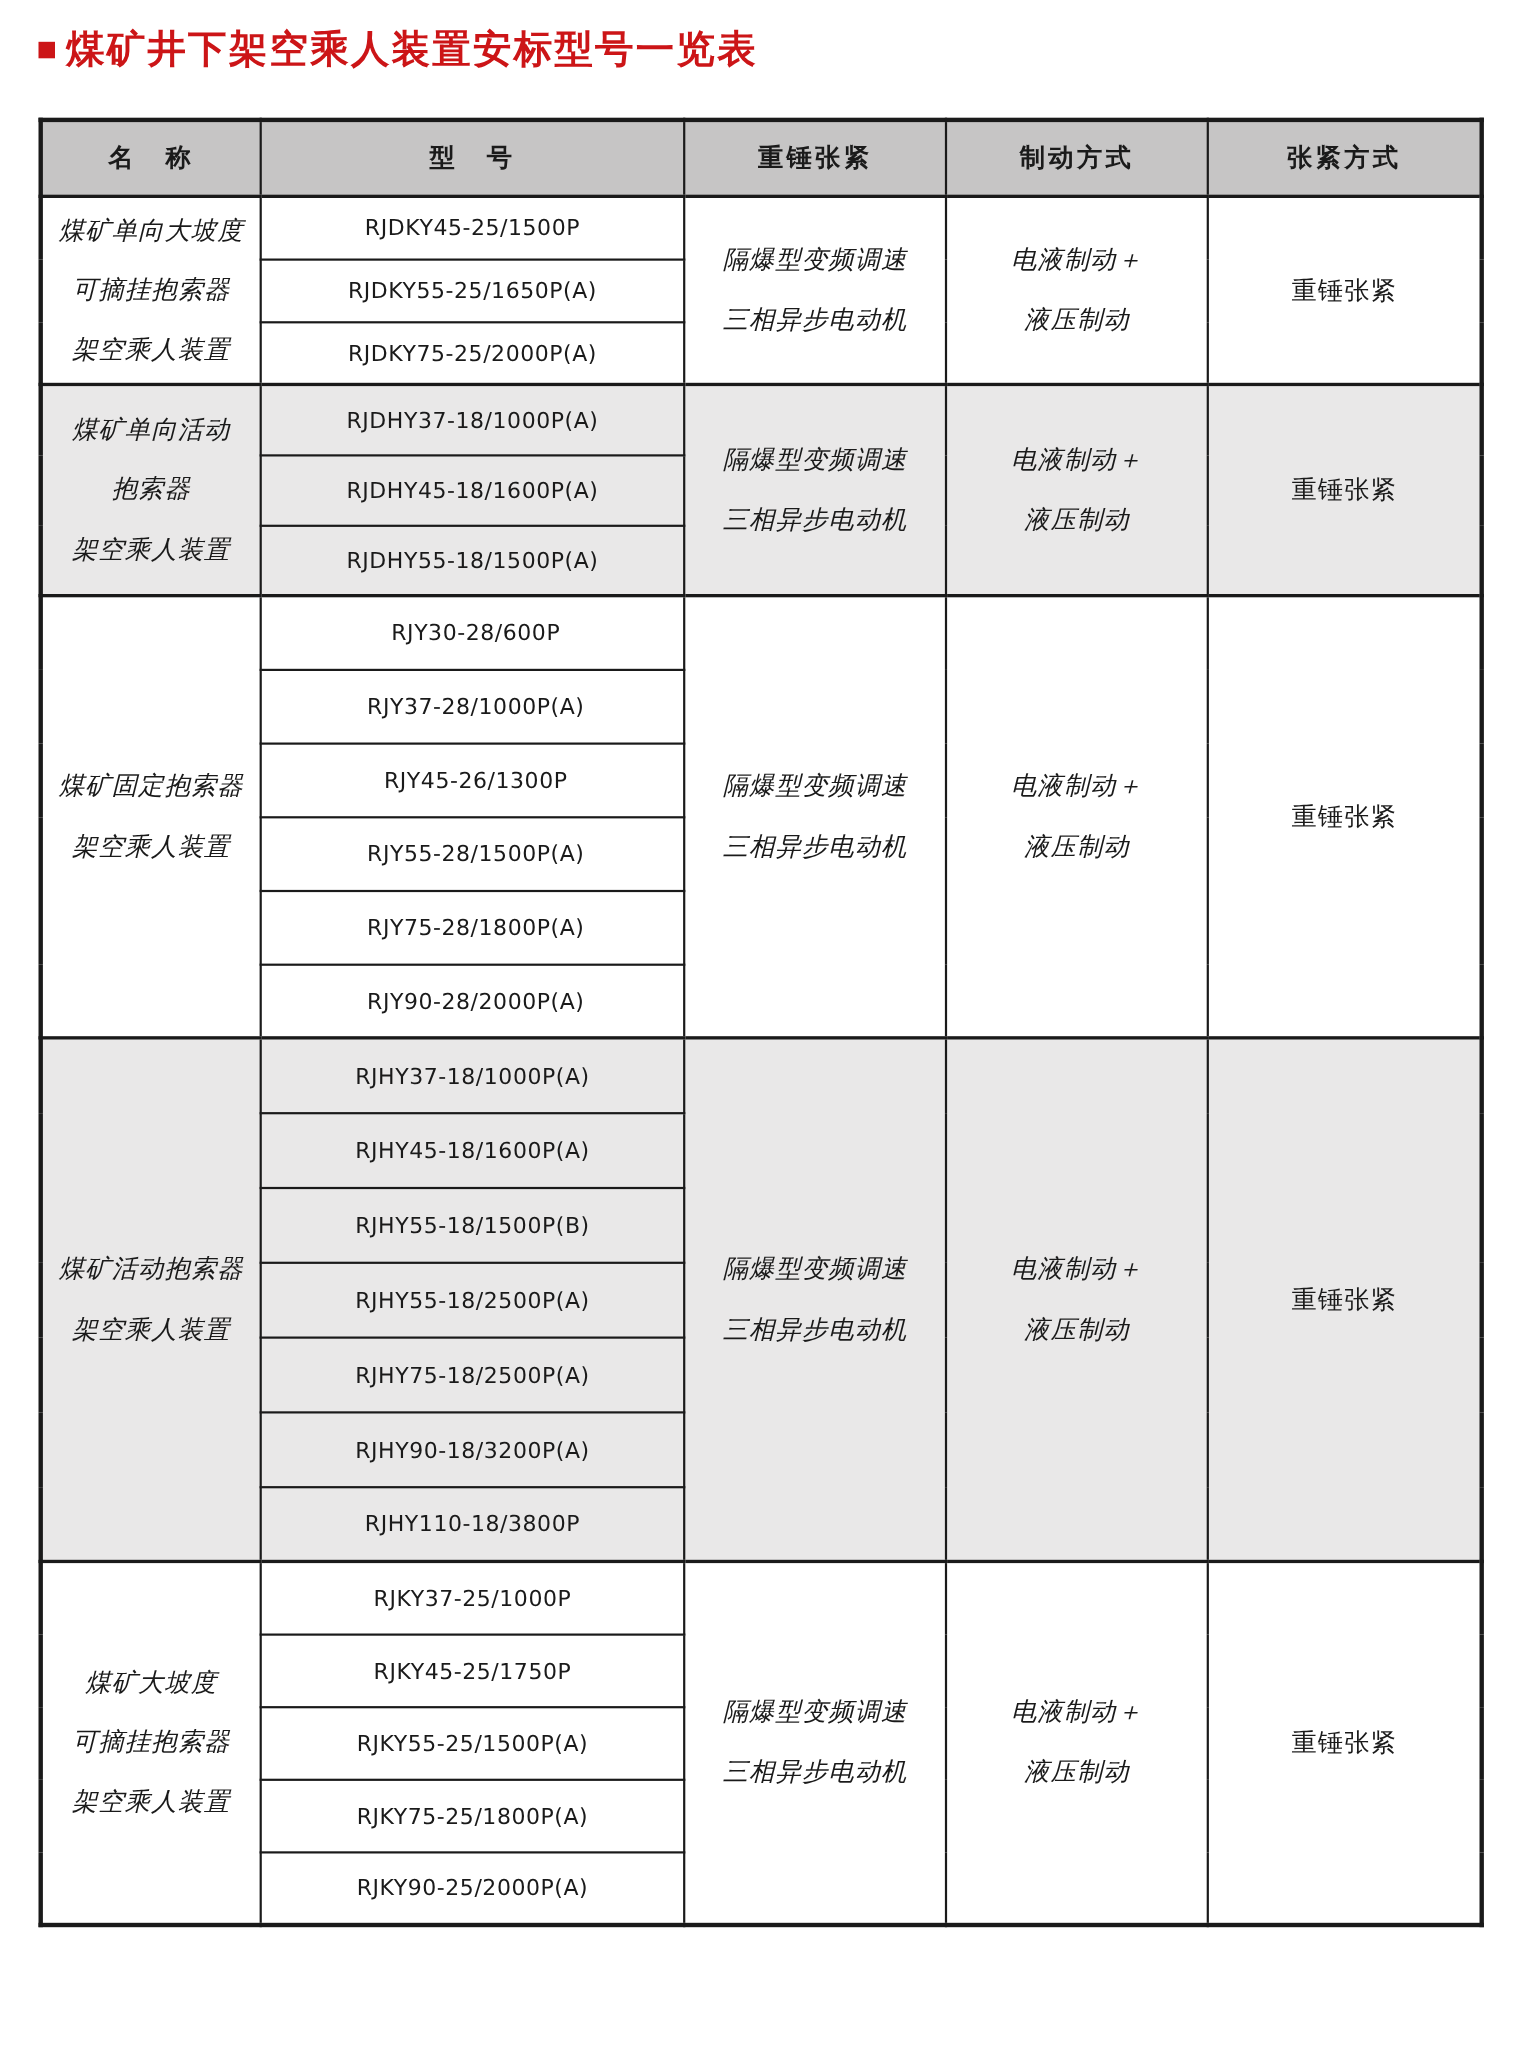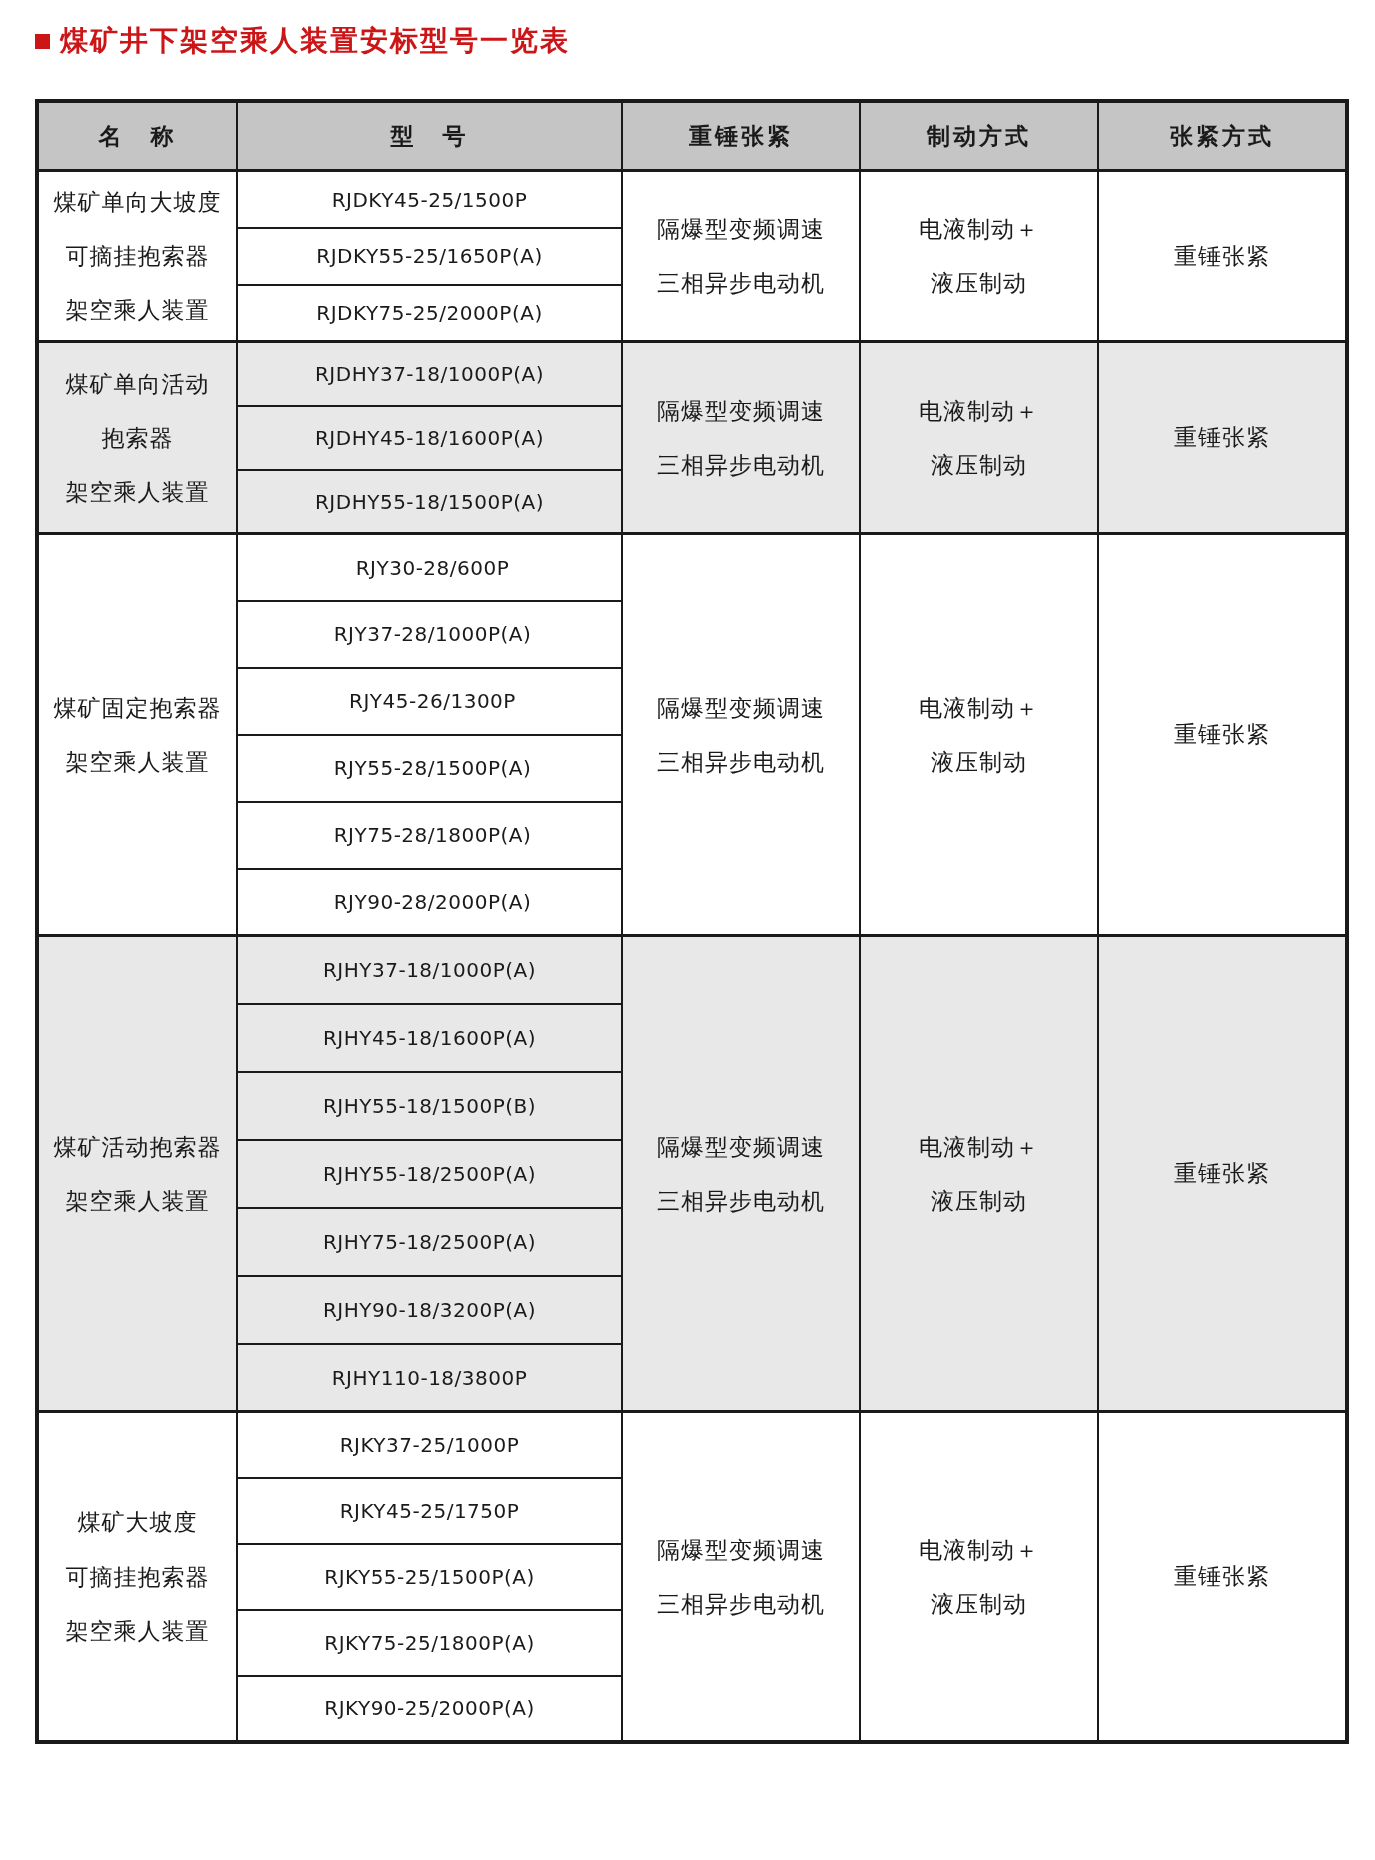--- a/index.html
+++ b/index.html
@@ -26,21 +26,21 @@
     margin:0 0 40px 0;
   }
   .bullet{
     width:15px;height:15px;
     background:var(--title-color);
     display:inline-block;
     flex:0 0 auto;
   }
   .page-title .title-text{
     color:var(--title-color);
-    font-size:28px;
+    font-size:35px;
     font-weight:bold;
     letter-spacing:2px;
     line-height:1.1;
   }
   table.model-table{
     border-collapse:collapse;
     table-layout:fixed;
     width:1310px;
     border:4px solid var(--line);
     margin-top:42px;
@@ -61,20 +61,21 @@
     border-bottom:3px solid var(--line);
   }
   
   tr.sec-first td{border-top:3px solid var(--line);}
   .name-cell,.drive-cell,.brake-cell,.tension-cell{
     font-size:23px;
     letter-spacing:1px;
   }
   .name-cell .line,.drive-cell .line,.brake-cell .line{
     line-height:2.35;
+    font-style:italic;
   }
   .model-cell{
     font-size:20px;
     letter-spacing:0.5px;
   }
   
   .sec-0 .model-cell{height:57px;}
   .sec-1 .model-cell{height:64px;}
   .sec-2 .model-cell{height:67px;padding-left:12px;}
   .sec-3 .model-cell{height:68px;}

